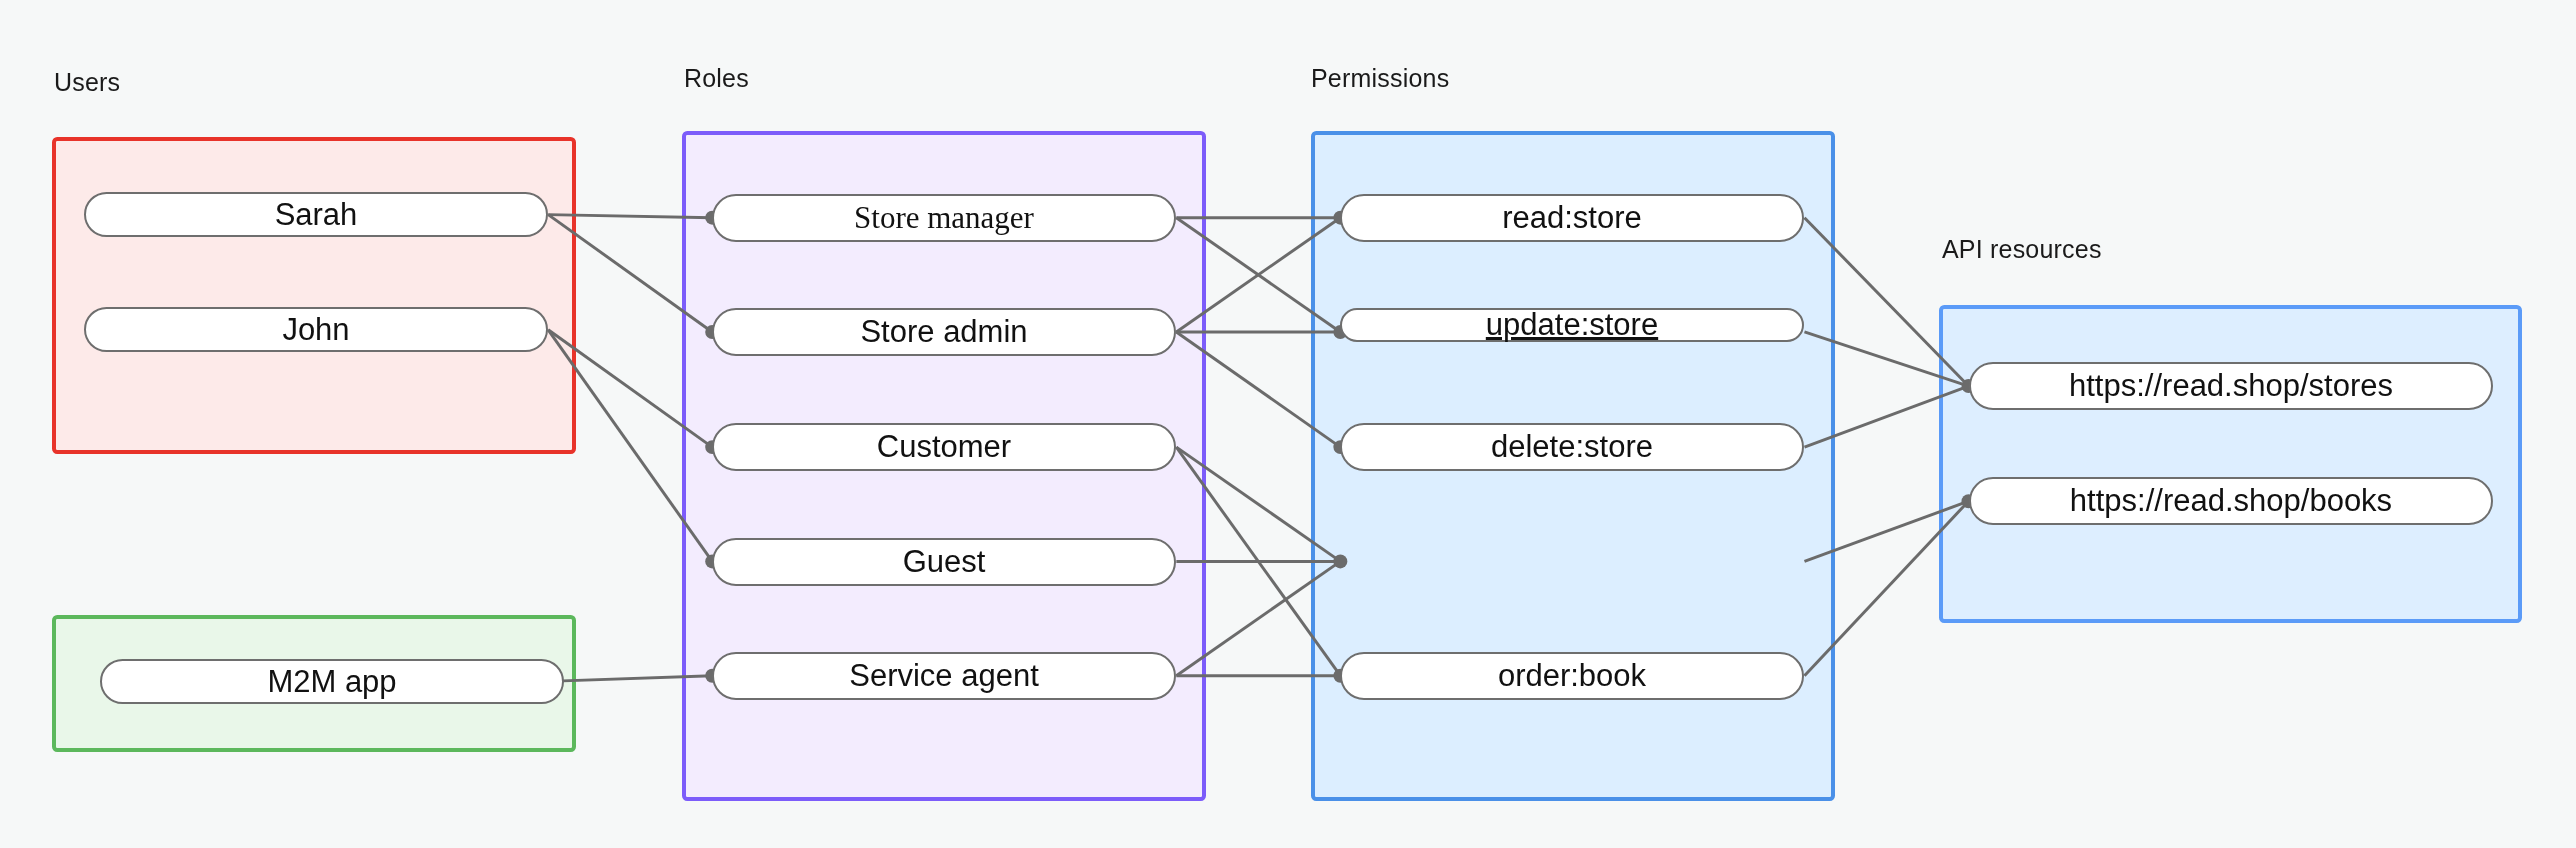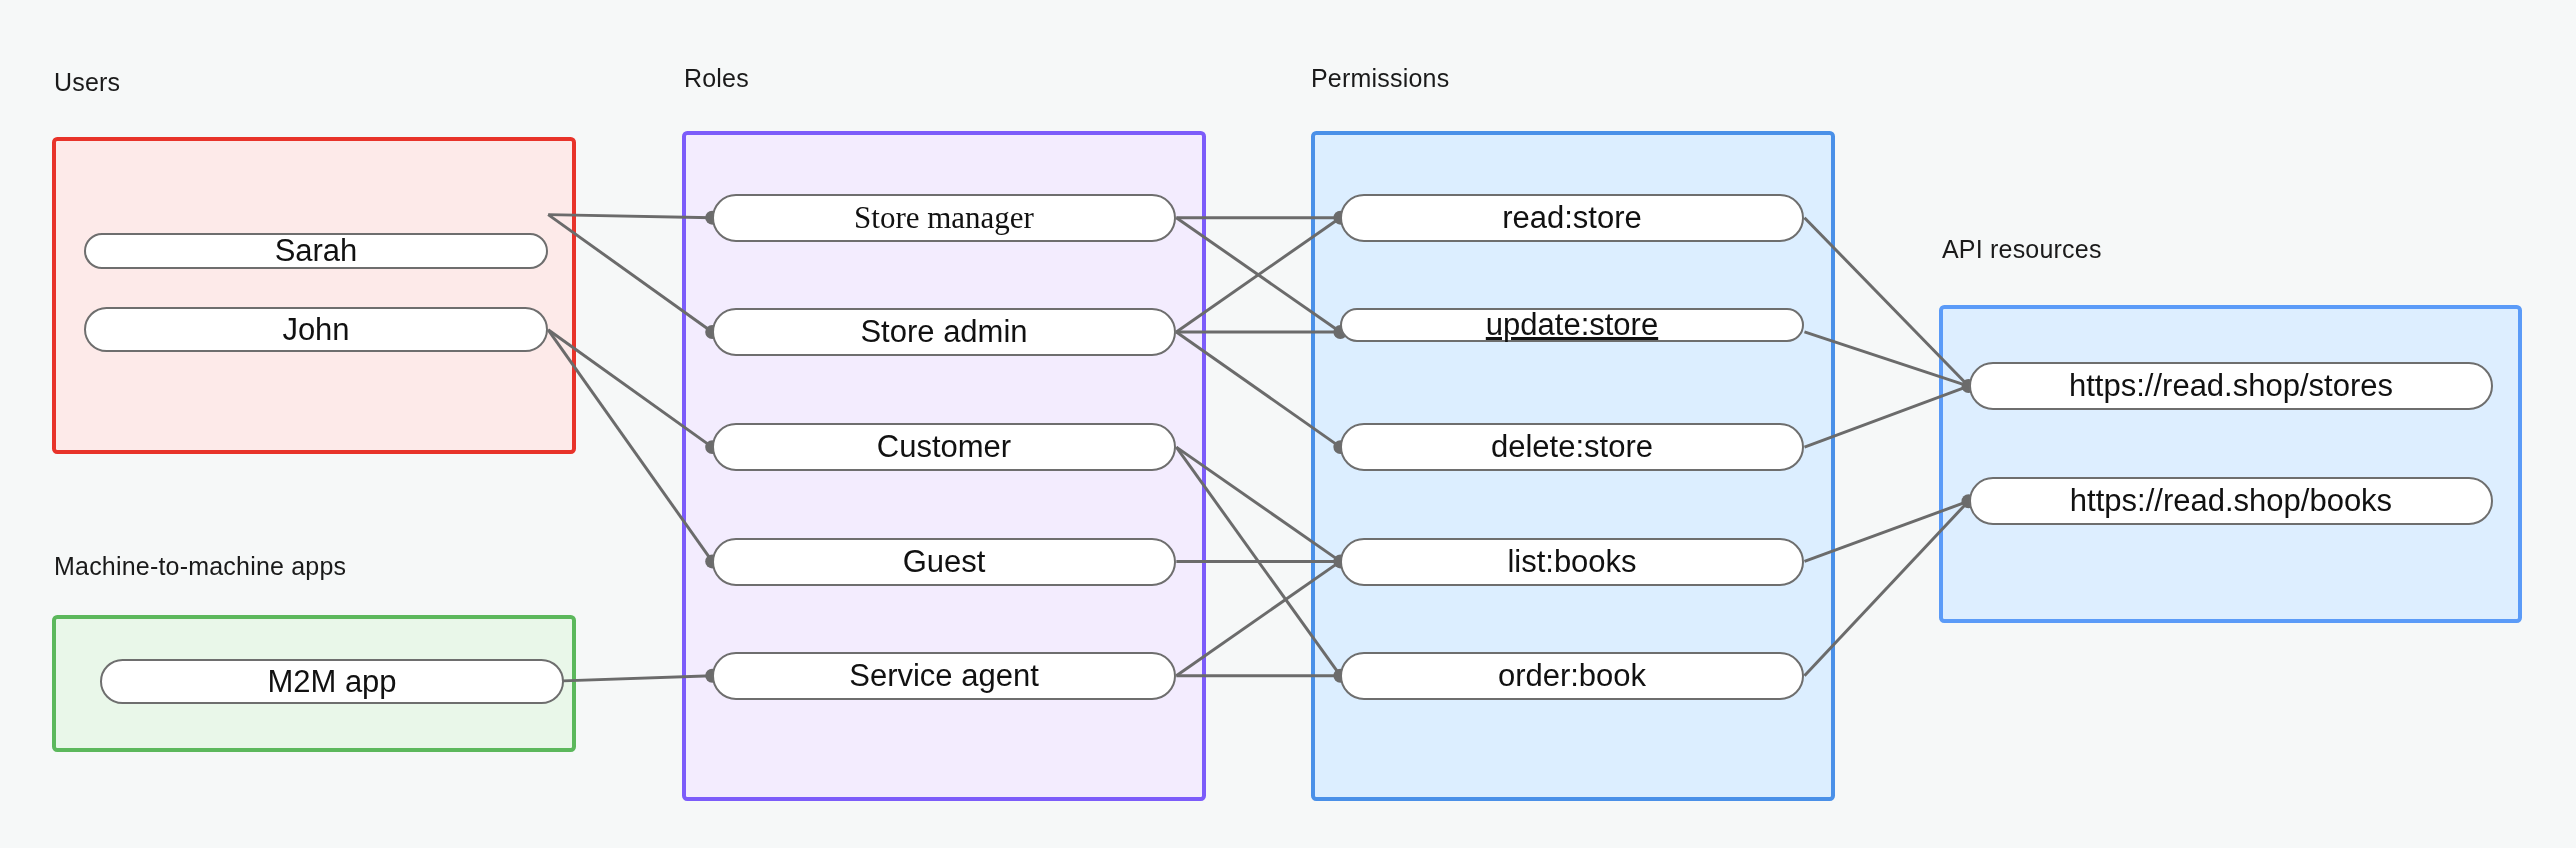--- a/index.html
+++ b/index.html
@@ -90,37 +90,35 @@
       <circle cx="1536" cy="249.5" r="8" fill="#6b6b6b"></circle>
       <circle cx="1536" cy="380.5" r="8" fill="#6b6b6b"></circle>
       <circle cx="1536" cy="512.5" r="8" fill="#6b6b6b"></circle>
       <circle cx="1536" cy="643.5" r="8" fill="#6b6b6b"></circle>
       <circle cx="1536" cy="774.5" r="8" fill="#6b6b6b"></circle>
       <circle cx="2256" cy="442.5" r="8" fill="#6b6b6b"></circle>
       <circle cx="2256" cy="574.5" r="8" fill="#6b6b6b"></circle>
     </svg>
 <div class="group-label" style="left: 54px; top: 70px;">Users</div>
     <div class="group-box grp-users" style="left: 52px; top: 137px; width: 524px; height: 317px;"></div>
-    <div class="node" style="left: 84px; top: 192px; width: 464px; height: 36px; margin-top: 41px;">Sarah</div>
+    <div class="node" style="left: 84px; top: 192px; width: 464px; height: 45px;">Sarah</div>
     <div class="node" style="left: 84px; top: 307px; width: 464px; height: 45px;">John</div>
-    <div class="group-label" style="left: 54px; top: 554px;">Machine-to-machine apps</div>
     <div class="group-box grp-m2m" style="left: 52px; top: 615px; width: 524px; height: 137px;"></div>
     <div class="node" style="left: 100px; top: 659px; width: 464px; height: 45px;">M2M app</div>
     <div class="group-label" style="left: 684px; top: 66px;">Roles</div>
     <div class="group-box grp-roles" style="left: 682px; top: 131px; width: 524px; height: 670px;"></div>
     <div class="node" style="left: 712px; top: 194px; width: 464px; height: 48px; font-family: Liberation Serif, serif;">Store manager</div>
     <div class="node" style="left: 712px; top: 308px; width: 464px; height: 48px;">Store admin</div>
     <div class="node" style="left: 712px; top: 423px; width: 464px; height: 48px;">Customer</div>
     <div class="node" style="left: 712px; top: 538px; width: 464px; height: 48px;">Guest</div>
     <div class="node" style="left: 712px; top: 652px; width: 464px; height: 48px;">Service agent</div>
     <div class="group-label" style="left: 1311px; top: 66px;">Permissions</div>
     <div class="group-box grp-perms" style="left: 1311px; top: 131px; width: 524px; height: 670px;"></div>
     <div class="node" style="left: 1340px; top: 194px; width: 464px; height: 48px;">read:store</div>
     <div class="node" style="left: 1340px; top: 308px; width: 464px; height: 34px; text-decoration: underline;">update:store</div>
     <div class="node" style="left: 1340px; top: 423px; width: 464px; height: 48px;">delete:store</div>
-    <div class="node" style="left: 1340px; top: 538px; width: 464px; height: 48px;">list:books</div>
     <div class="node" style="left: 1340px; top: 652px; width: 464px; height: 48px;">order:book</div>
     <div class="group-label" style="left: 1942px; top: 237px;">API resources</div>
     <div class="group-box grp-api" style="left: 1939px; top: 305px; width: 583px; height: 318px;"></div>
     <div class="node" style="left: 1969px; top: 362px; width: 524px; height: 48px;">https://read.shop/stores</div>
     <div class="node" style="left: 1969px; top: 477px; width: 524px; height: 48px;">https://read.shop/books</div>
   </div>
 
 
 </body></html>

